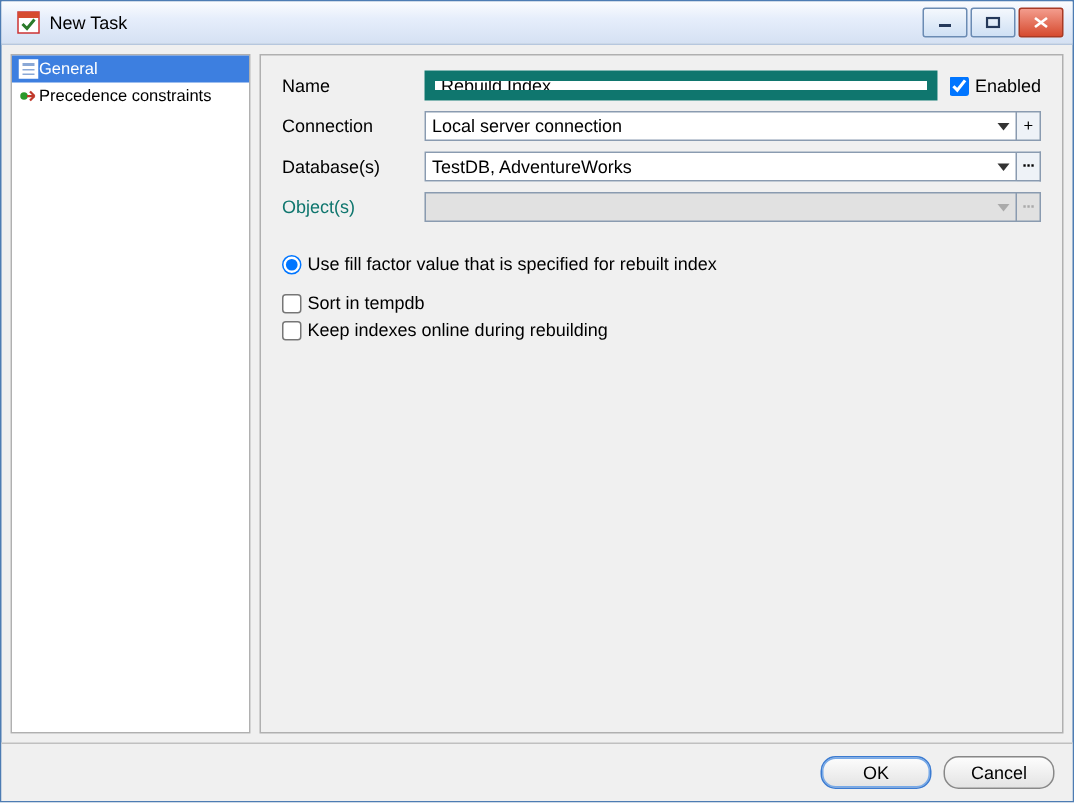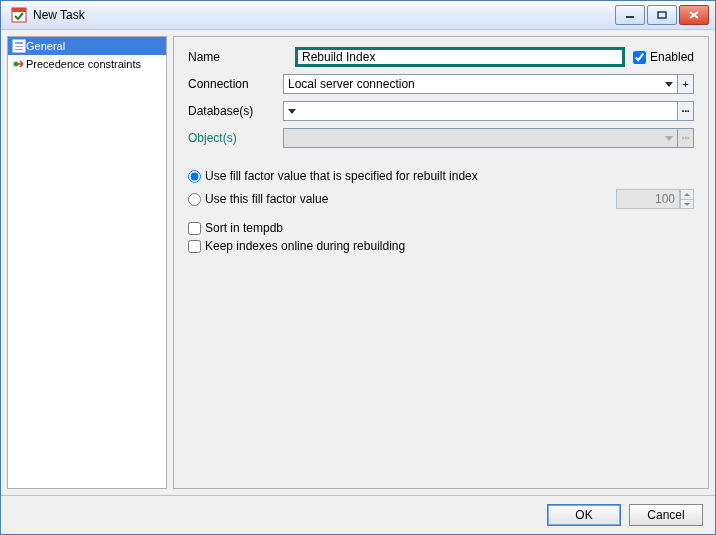--- a/index.html
+++ b/index.html
@@ -14,21 +14,21 @@
   .win-btn svg{display:block;}
   .client{flex:1;display:flex;padding:6px;gap:6px;min-height:0;}
   .sidepanel{width:160px;border:1px solid #b0b0b0;background:#fff;box-sizing:border-box;}
   .side-item{display:flex;align-items:center;gap:0;height:18px;padding:0 4px;font-size:11px;}
   .side-item.selected{background:#3d7fe0;color:#fff;}
   .side-icon{flex:0 0 14px;height:14px;}
   .mainpanel{flex:1;border:1px solid #b0b0b0;background:#f0f0f0;box-sizing:border-box;padding:10px 14px;position:relative;}
   .form-row{display:flex;align-items:center;margin-bottom:7px;}
   .form-label{width:95px;flex:0 0 95px;}
   .form-label.disabled{color:#0f766e;}
-  .textbox{flex:1;height:20px;border:3px solid #0f766e;background:#fff;padding:0 4px;font:inherit;box-sizing:border-box;margin-left:12px;}
+  .textbox{flex:1;height:20px;border:7px solid #0f766e;background:#fff;padding:0 4px;font:inherit;box-sizing:border-box;}
   .dropdown{flex:1;height:20px;border:1px solid #8a9bb0;background:#fff;padding:0 4px;font:inherit;box-sizing:border-box;display:flex;align-items:center;}
   .dropdown.disabled{background:#e1e1e1;color:#888;}
   .dropdown-text{flex:1;}
   .side-btn{width:16px;height:20px;border:1px solid #8a9bb0;border-left:none;background:#eef2f7;display:flex;align-items:center;justify-content:center;font-size:11px;line-height:1;box-sizing:border-box;}
   .side-btn.ellipsis{font-weight:bold;letter-spacing:-1px;}
   .side-btn.disabled{color:#aaa;background:#e1e1e1;}
   .caret-down{width:0;height:0;border-left:4px solid transparent;border-right:4px solid transparent;border-top:5px solid #333;}
   .caret-down.disabled{border-top-color:#aaa;}
   .chk-row{display:flex;align-items:center;margin-top:4px;margin-bottom:4px;}
   .chk{width:13px;height:13px;margin:0 4px 0 0;}
@@ -37,21 +37,21 @@
   .radio{width:13px;height:13px;margin:0 4px 0 0;}
   .ff-row{display:flex;align-items:center;margin-top:6px;}
   .spinner{margin-left:auto;display:flex;}
   .spinner-input{width:64px;height:20px;border:1px solid #b7bfc9;background:#e5e5e5;color:#7a7a7a;text-align:right;padding:0 4px;font:inherit;box-sizing:border-box;}
   .spinner-btns{display:flex;flex-direction:column;}
   .spin-btn{width:14px;height:10px;border:1px solid #b7bfc9;background:#eceff3;display:flex;align-items:center;justify-content:center;box-sizing:border-box;}
   .spin-btn:first-child{border-bottom:none;}
   .scaret-up{width:0;height:0;border-left:3px solid transparent;border-right:3px solid transparent;border-bottom:3px solid #888;}
   .scaret-down{width:0;height:0;border-left:3px solid transparent;border-right:3px solid transparent;border-top:3px solid #888;}
   .footer{height:38px;border-top:1px solid #c0c0c0;display:flex;align-items:center;justify-content:flex-end;padding:0 12px;gap:8px;background:#f0f0f0;}
-  .dlg-btn{width:74px;height:22px;border:1px solid #888;border-radius:0;background:linear-gradient(to bottom,#fdfdfd,#e3e3e3);font:inherit;}
+  .dlg-btn{width:74px;height:22px;border:1px solid #888;border-radius:10px;background:linear-gradient(to bottom,#fdfdfd,#e3e3e3);font:inherit;}
   .dlg-btn.default{border-color:#3b7bd1;box-shadow:0 0 0 1px #76a9e8 inset;}
   .section-gap{height:8px;}
 </style>
 </head>
 <body>
 
 <div class="window">
   <div class="titlebar">
     <span class="app-icon">
       <svg width="16" height="16" viewBox="0 0 16 16">
@@ -123,20 +123,21 @@
         <div class="dropdown">
           <span class="dropdown-text">Local server connection</span>
           <span class="caret-down"></span>
         </div>
         <div class="side-btn">+</div>
       </div>
 
       <div class="form-row">
         <span class="form-label">Database(s)</span>
         <div class="dropdown">
+          <span class="dropdown-text">TestDB, AdventureWorks</span>
           <span class="caret-down"></span>
         </div>
         <div class="side-btn ellipsis">···</div>
       </div>
 
       <div class="form-row">
         <span class="form-label disabled">Object(s)</span>
         <div class="dropdown disabled">
           <span class="dropdown-text"></span>
           <span class="caret-down disabled"></span>
@@ -144,35 +145,20 @@
         <div class="side-btn ellipsis disabled">···</div>
       </div>
 
       <div class="section-gap"></div>
 
       <div class="opt">
         <input type="radio" name="ff" class="radio" checked="" style="">
         <span>Use fill factor value that is specified for rebuilt index</span>
       </div>
 
-      <div class="ff-row">
-        <input type="radio" name="ff" class="radio" style="">
-        <span>Use this fill factor value</span>
-        <div class="spinner">
-          <input class="spinner-input" disabled="" value="100" style="">
-          <div class="spinner-btns">
-            <div class="spin-btn">
-                <span class="scaret-up"></span>
-              </div>
-            <div class="spin-btn">
-                <span class="scaret-down"></span>
-              </div>
-          </div>
-        </div>
-      </div>
 
       <div class="section-gap"></div>
 
       <div class="chk-row">
         <input type="checkbox" class="chk" style="">
         <span>Sort in tempdb</span>
       </div>
 
       <div class="chk-row">
         <input type="checkbox" class="chk" style="">

